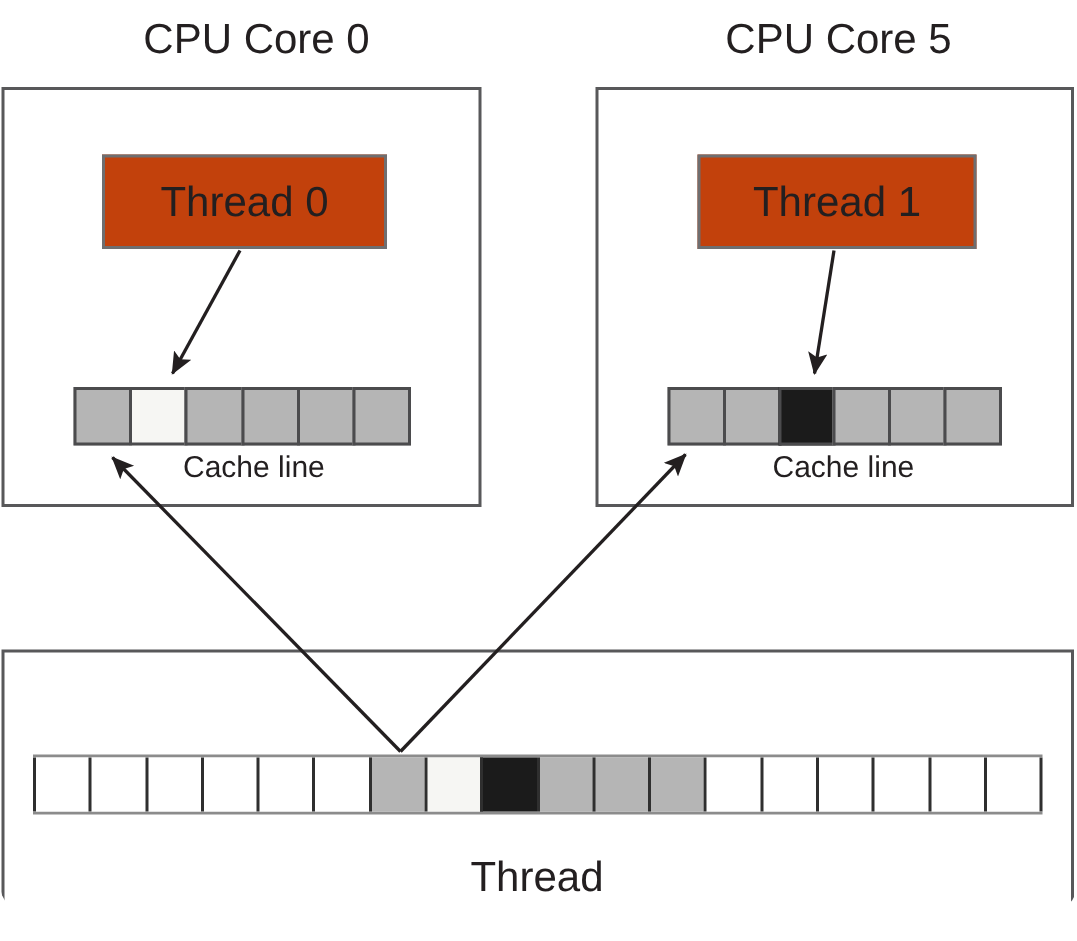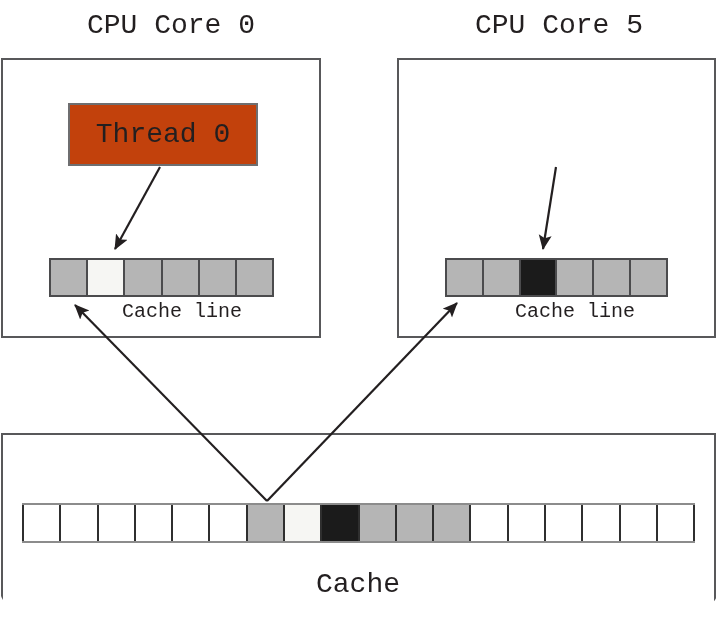--- a/index.html
+++ b/index.html
@@ -1,18 +1,18 @@
 <!DOCTYPE html>
 <html><head>
 <meta charset="utf-8">
 <style>
   html,body{margin:0;padding:0;background:#ffffff;}
   .canvas{
     position:relative;width:718px;height:608px;background:#ffffff;
-    font-family:Liberation Mono, monospace;color:#231f20;overflow:hidden;border-radius:18px;
+    font-family:Liberation Sans, sans-serif;color:#231f20;overflow:hidden;border-radius:18px;
   }
   .box{position:absolute;border:2px solid #58585a;background:#ffffff;box-sizing:border-box;}
   .title{position:absolute;font-size:28px;line-height:1;text-align:center;white-space:nowrap;}
   .thread{
     position:absolute;border:2px solid #6e6e70;background:#c2410c;box-sizing:border-box;
     display:flex;align-items:center;justify-content:center;font-size:28px;
   }
   .cellrow{position:absolute;display:flex;box-sizing:border-box;}
   .cellrow .cell{flex:1 1 0;box-sizing:border-box;}
   .cache-row .cell{border:2px solid #4b4b4d;margin-left:-2px;}
@@ -39,20 +39,23 @@
       <div class="cell" style="background: rgb(246, 246, 243);"></div>
       <div class="cell" style="background: rgb(181, 181, 181);"></div>
       <div class="cell" style="background: rgb(181, 181, 181);"></div>
       <div class="cell" style="background: rgb(181, 181, 181);"></div>
       <div class="cell" style="background: rgb(181, 181, 181);"></div>
     </div>
   <div class="cache-label" style="left:122px;top:302px;">Cache line</div>
 
   <div class="title" style="left:399px;top:12px;width:320px;">CPU Core 5</div>
   <div class="box" style="left:397px;top:58px;width:319px;height:280px;"></div>
+  <div class="thread" style="left:465px;top:103px;width:186px;height:63px;">
+    <span>Thread 1</span>
+  </div>
   <div class="cellrow cache-row" style="left:445px;top:258px;width:223px;height:39px;">
       <div class="cell" style="background: rgb(181, 181, 181);"></div>
       <div class="cell" style="background: rgb(181, 181, 181);"></div>
       <div class="cell" style="background: rgb(27, 27, 27);"></div>
       <div class="cell" style="background: rgb(181, 181, 181);"></div>
       <div class="cell" style="background: rgb(181, 181, 181);"></div>
       <div class="cell" style="background: rgb(181, 181, 181);"></div>
     </div>
   <div class="cache-label" style="left:515px;top:302px;">Cache line</div>
 
@@ -70,21 +73,21 @@
       <div class="cell" style="background: rgb(181, 181, 181);"></div>
       <div class="cell" style="background: rgb(181, 181, 181);"></div>
       <div class="cell" style="background: rgb(181, 181, 181);"></div>
       <div class="cell" style="background: rgb(255, 255, 255);"></div>
       <div class="cell" style="background: rgb(255, 255, 255);"></div>
       <div class="cell" style="background: rgb(255, 255, 255);"></div>
       <div class="cell" style="background: rgb(255, 255, 255);"></div>
       <div class="cell" style="background: rgb(255, 255, 255);"></div>
       <div class="cell" style="background: rgb(255, 255, 255);"></div>
     </div>
-  <div class="mem-label" style="left:1px;top:571px;width:714px;">Cache</div>
+  <div class="mem-label" style="left:1px;top:571px;width:714px;">Thread</div>
 
   <svg class="arrows" width="718" height="627" viewBox="0 0 718 627">
     <defs>
       <marker id="ah" markerUnits="userSpaceOnUse" markerWidth="17" markerHeight="14" refX="14" refY="6.5" orient="auto">
         <path d="M0,0 L15,6.5 L0,13 L3.2,6.5 Z" fill="#231f20"></path>
       </marker>
     </defs>
     <line x1="160" y1="167" x2="115" y2="249" stroke="#231f20" stroke-width="2.2" marker-end="url(#ah)"></line>
     <line x1="556" y1="167" x2="543" y2="249" stroke="#231f20" stroke-width="2.2" marker-end="url(#ah)"></line>
     <line x1="267" y1="501" x2="75" y2="305" stroke="#231f20" stroke-width="2.2" marker-end="url(#ah)"></line>

